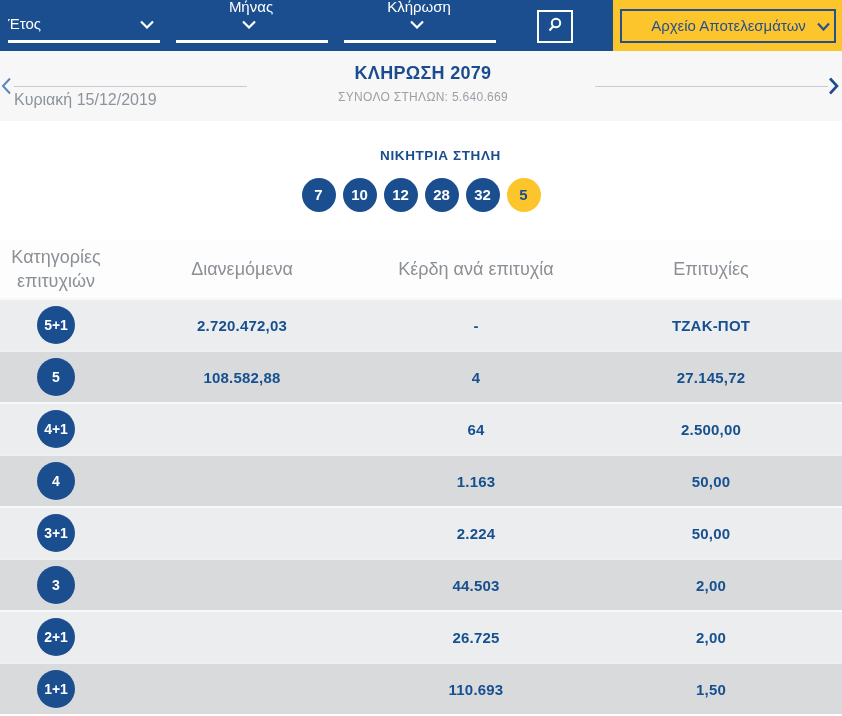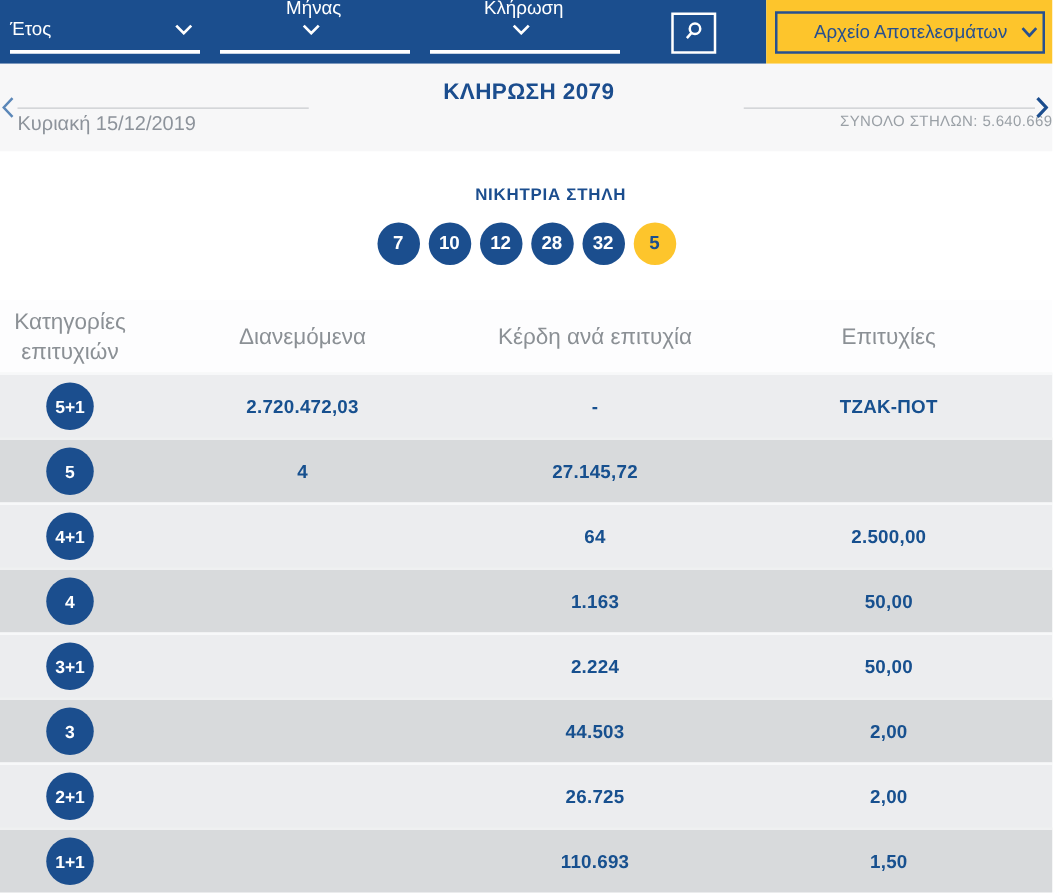--- a/index.html
+++ b/index.html
@@ -46,21 +46,21 @@
   .nav-next { right:3px; }
   .hline { position:absolute; top:35px; width:233px; height:1px; background:#c9cbce; }
   .hline-left { left:14px; }
   .hline-right { right:14px; }
   .draw-date {
     position:absolute; left:14px; top:40px;
     font-size:16px; color:#8d939b;
   }
   .draw-center { position:absolute; left:4px; right:0; top:0; text-align:center; }
   .draw-title { margin-top:12px; font-size:18px; font-weight:bold; color:#1b4d8e; letter-spacing:.3px; }
-  .draw-subtitle { margin-top:6px; font-size:12px; color:#9aa0a6; letter-spacing:.3px;text-align:right; }
+  .draw-subtitle { margin-top:6px; font-size:12px; color:#9aa0a6; letter-spacing:.3px; }
 
   
   .winning-section { height:119px; background:#ffffff; text-align:center; }
   .winning-title { padding-top:27px; font-size:13.5px; font-weight:bold; color:#1b4d8e; letter-spacing:.6px;padding-left:39px; }
   .balls { margin-top:15px; display:flex; justify-content:center; gap:7px; }
   .ball {
     width:34px; height:34px; border-radius:50%;
     background:#1b4e8e; color:#ffffff;
     font-size:15px; font-weight:bold; line-height:34px; text-align:center;
   }
@@ -183,20 +183,21 @@
           <div class="badge">5+1</div>
         </div>
         <div class="cell">2.720.472,03</div>
         <div class="cell">-</div>
         <div class="cell">ΤΖΑΚ-ΠΟΤ</div>
       </div>
       <div class="tgrid trow dark">
         <div>
           <div class="badge">5</div>
         </div>
+        <div class="cell">108.582,88</div>
         <div class="cell">4</div>
         <div class="cell">27.145,72</div>
       </div>
       <div class="tgrid trow light">
         <div>
           <div class="badge">4+1</div>
         </div>
         <div class="cell"></div>
         <div class="cell">64</div>
         <div class="cell">2.500,00</div>

